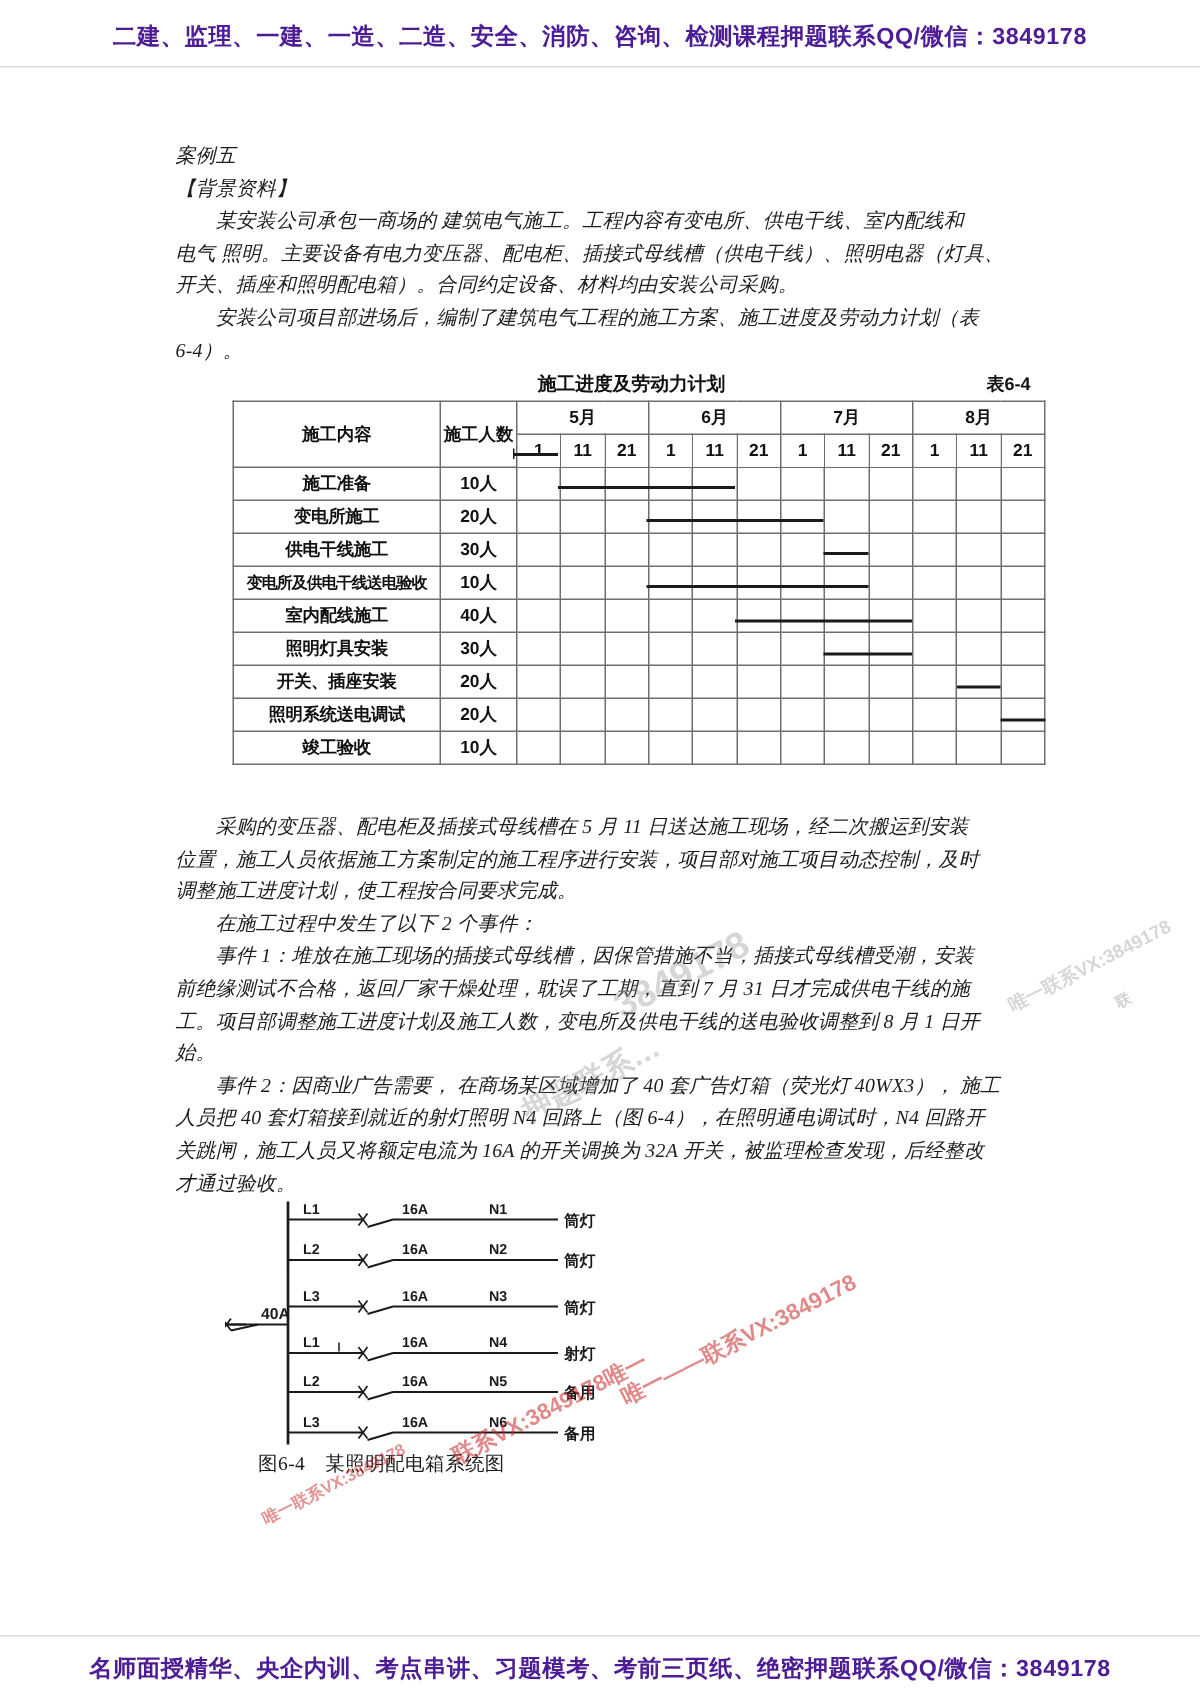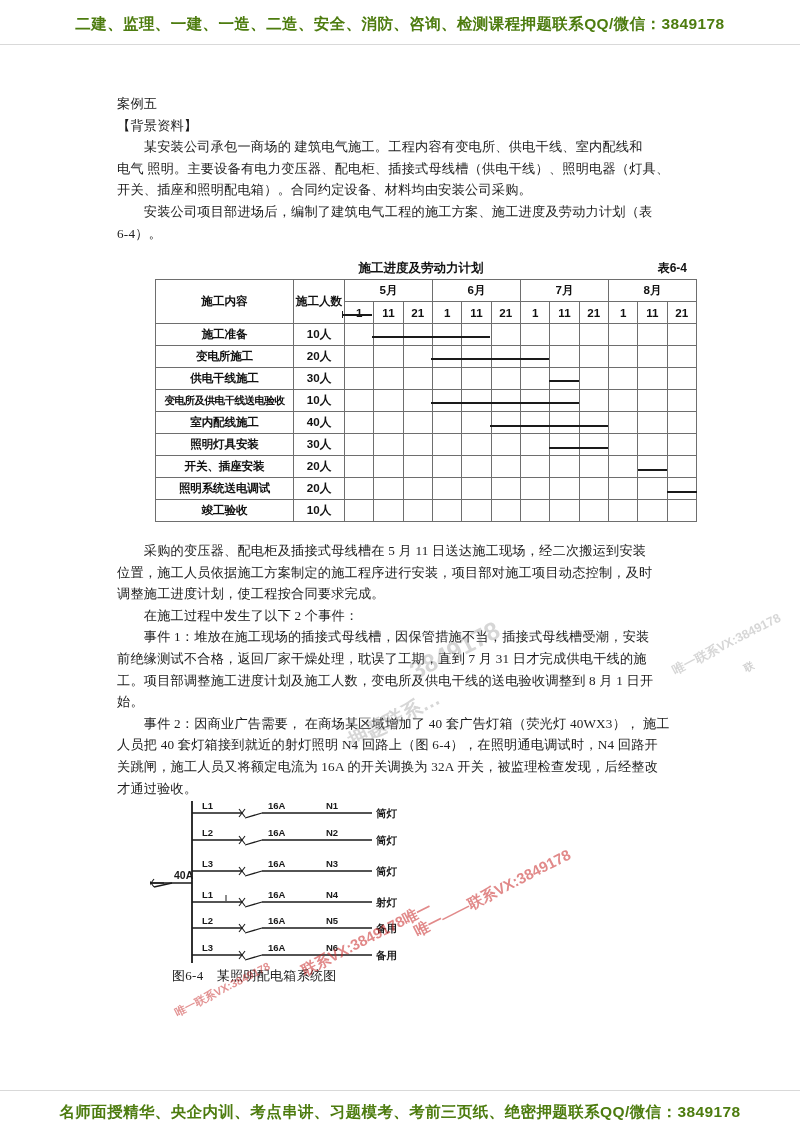--- a/index.html
+++ b/index.html
@@ -10,45 +10,45 @@
     color:#1a1a1a;
     position:relative;
     overflow:hidden;
   }
   .page{position:relative;width:800px;height:1132px;}
 
   
   .banner{
     position:absolute;left:0;width:800px;
     text-align:center;
-    color:#4d7c0f;
+    color:#4c1d95;
     font-family:"Liberation Sans","DejaVu Sans",sans-serif;
     font-weight:bold;
     font-size:15.5px;
     letter-spacing:.4px;
     white-space:nowrap;
   }
   #banner-top{top:14px;}
   #banner-bottom{top:1102px;text-align:center;}
   .rule{position:absolute;left:0;width:800px;height:1px;background:#d9d9d9;}
   #rule-top{top:44px;}
   #rule-bottom{top:1090px;}
 
   
-  .content{position:absolute;left:117px;top:93px;width:570px;}
+  .content{position:absolute;left:117px;top:93px;width:570px;font-style:italic;}
   .ln{
     font-size:13.2px;
     line-height:21.6px;
     letter-spacing:.2px;
     color:#1c1c1c;
     white-space:nowrap;
   }
 
   
-  .tbl-wrap{position:absolute;left:155px;top:260px;width:532px;}
+  .tbl-wrap{position:absolute;left:155px;top:248px;width:532px;}
   .tbl-title{
     position:relative;height:19px;
     font-family:"Liberation Sans","DejaVu Sans",sans-serif;
     font-weight:bold;font-size:12.5px;text-align:center;
     color:#111;
   }
   .tbl-no{
     position:absolute;right:0;top:0;
     font-family:"Liberation Sans","DejaVu Sans",sans-serif;
     font-weight:bold;font-size:12px;

